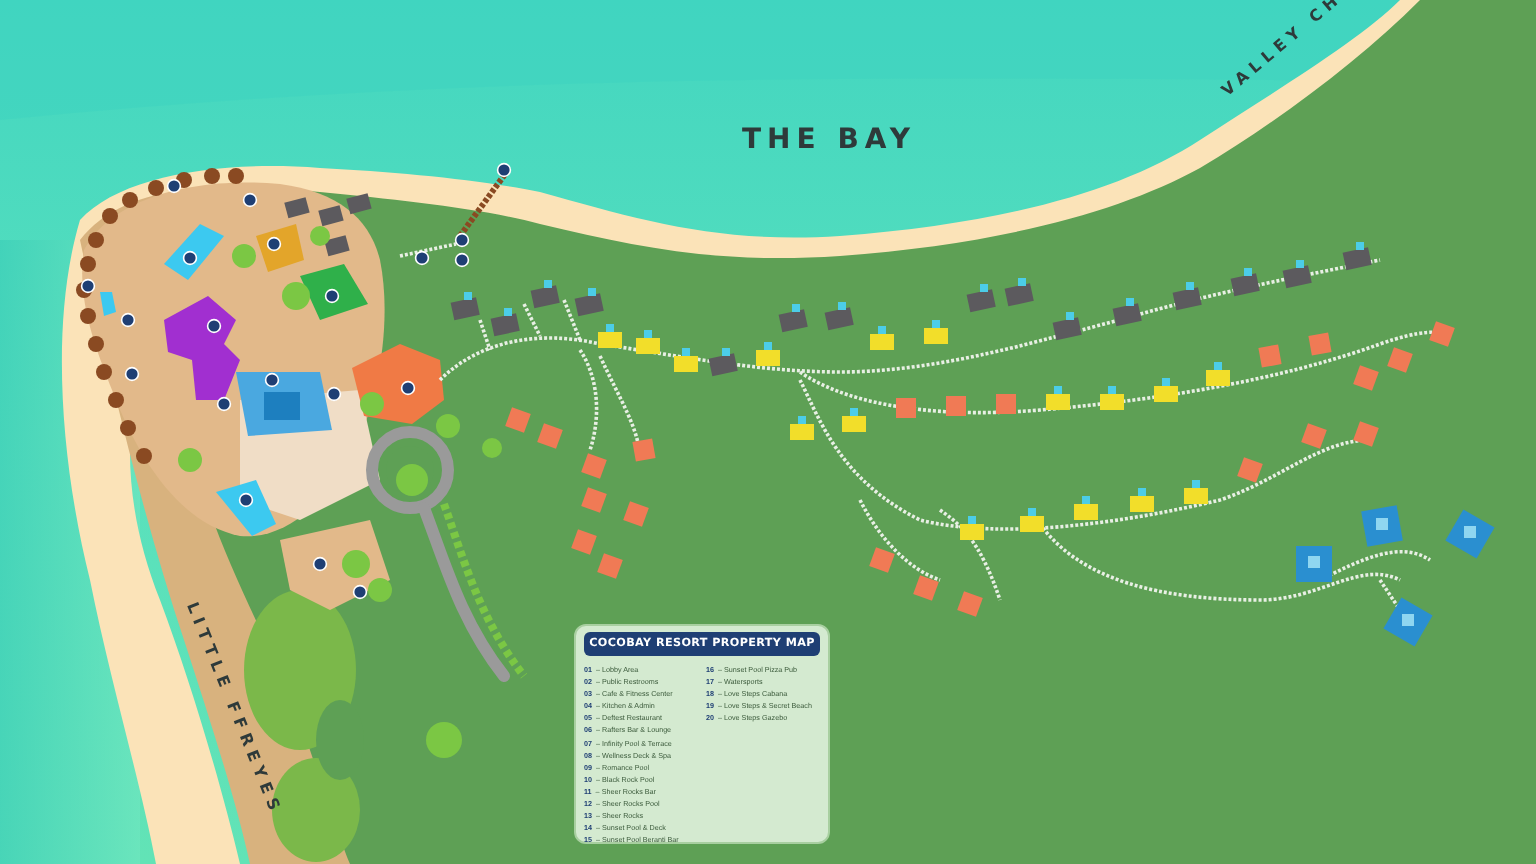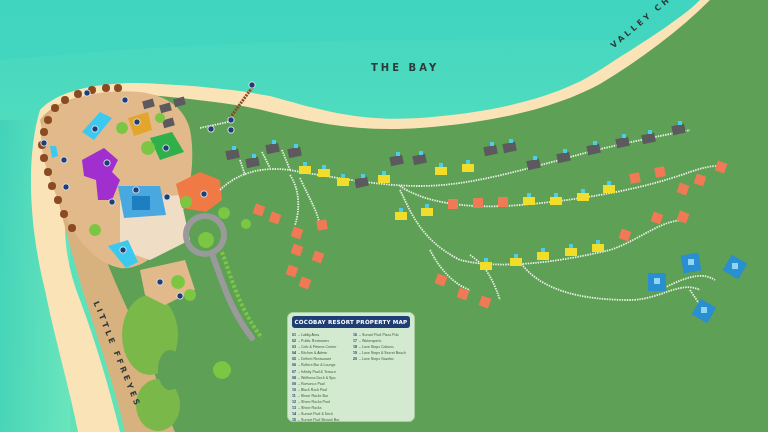--- a/index.html
+++ b/index.html
@@ -1,18 +1,18 @@
 <!DOCTYPE html>
 <html><head>
 <meta charset="utf-8">
 <style>
   html,body{margin:0;padding:0;}
   body{width:768px;height:432px;overflow:hidden;position:relative;background:#5ea055;font-family:"Liberation Sans",sans-serif;}
   #map{position:absolute;left:0;top:0;width:768px;height:432px;}
-  .label{position:absolute;font-family:"DejaVu Sans",sans-serif;font-weight:bold;color:#2e3a3a;letter-spacing:3px;font-size:10px;white-space:nowrap;}
+  .label{position:absolute;font-family:"DejaVu Sans",sans-serif;font-weight:bold;color:#2e3a3a;letter-spacing:3px;font-size:14px;white-space:nowrap;}
   .legend{position:absolute;left:287px;top:312px;width:128px;height:110px;background:#d4ead0;border:1px solid #a8cfa0;border-radius:6px;box-sizing:border-box;padding:3px 4px;}
   .legend-title{background:#1f3f74;color:#fff;font-family:"DejaVu Sans",sans-serif;font-weight:bold;font-size:5.6px;letter-spacing:.2px;text-align:center;border-radius:3px;padding:3px 2px;margin-bottom:4px;white-space:nowrap;}
   .legend-cols{display:flex;gap:4px;}
   .legend-col{flex:1;}
   .legend-item{font-size:3.6px;line-height:6.1px;color:#3b5a3b;white-space:nowrap;overflow:hidden;}
   .legend-item b{color:#1f3f74;font-weight:bold;margin-right:1px;}
   .marker{cursor:pointer;}
 </style>
 </head>
 <body>

